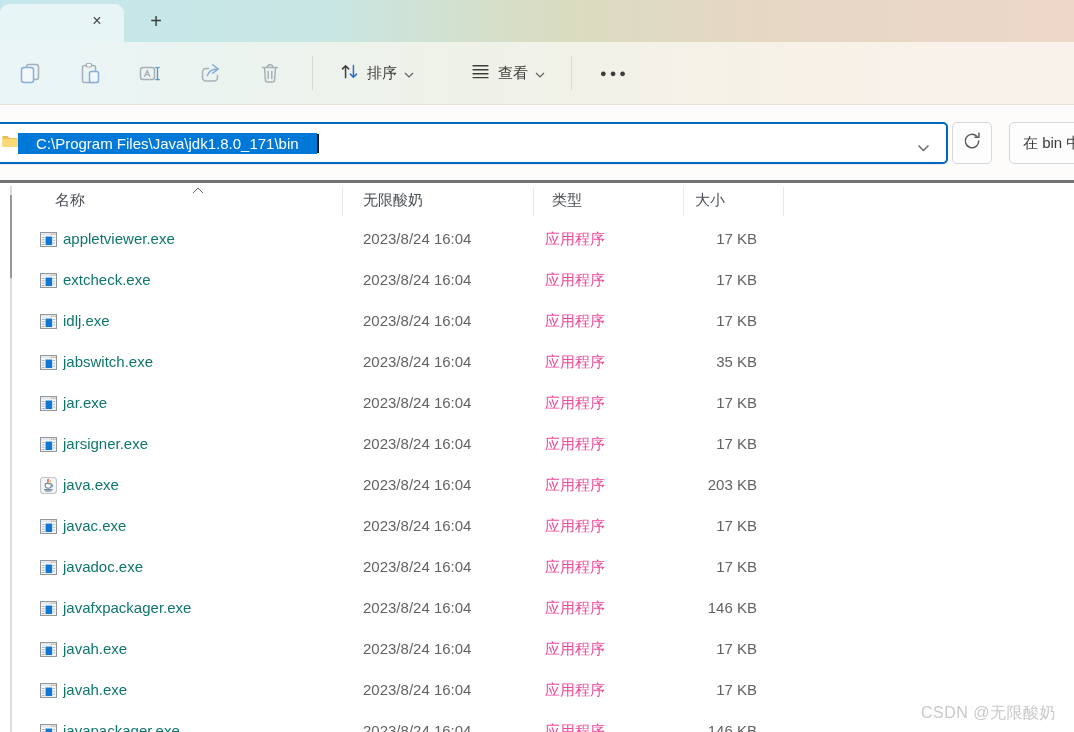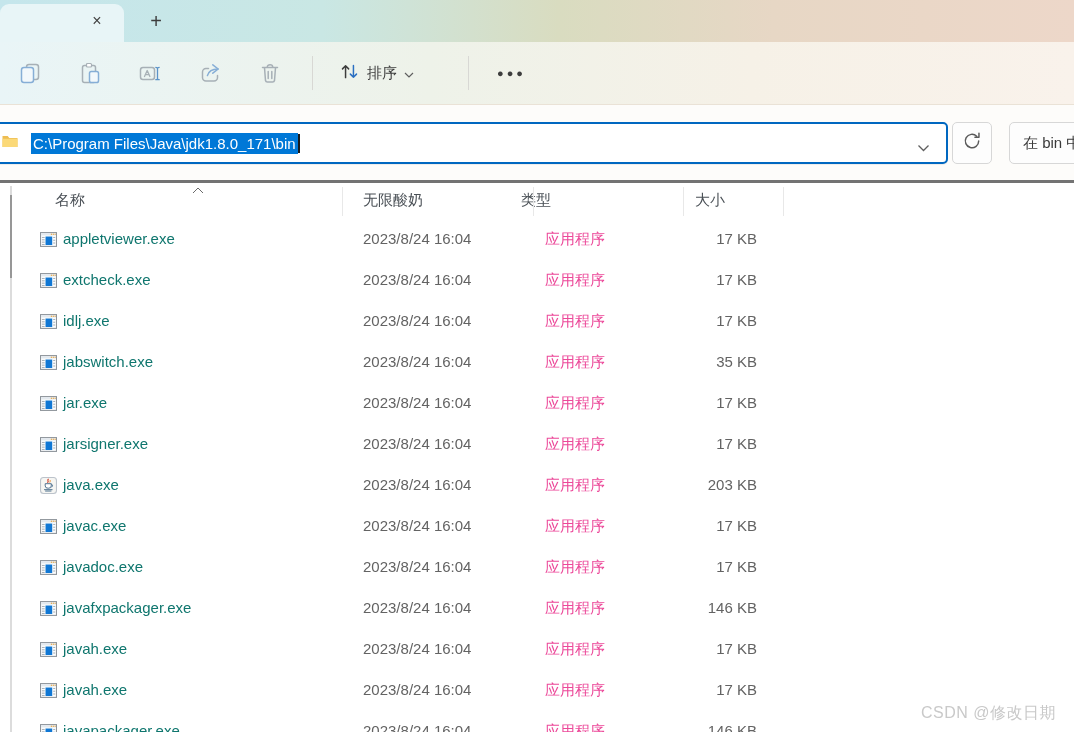--- a/index.html
+++ b/index.html
@@ -29,38 +29,38 @@
   .tb-label { font-size:15px; color:#3d3d3d; }
   .more-btn { padding:0 16px; height:40px; display:flex; align-items:center; letter-spacing:3px;
     font-size:11px; color:#3d3d3d; }
 
   
   .address-row { position:absolute; left:0; top:105px; width:1074px; height:75px; background:#fdfcfa; }
   .address-box { position:absolute; left:-8px; top:17px; width:956px; height:42px; background:#fff;
     border:2px solid #0067c0; border-radius:5px; display:flex; align-items:center; overflow:hidden;
     box-shadow:0 1px 0 rgba(0,0,0,0.06); }
   .address-box .folder { margin-left:8px; flex:0 0 auto; }
-  .path-sel { margin-left:13px; padding:2px 2px; font-size:15px; color:#fff; white-space:pre; }
+  .path-sel { margin-left:0; padding:2px 18px; font-size:15px; color:#fff; white-space:pre; }
   .caret { width:1.5px; height:19px; background:#1a1a1a; margin-left:0.5px; }
   .addr-chevron { position:absolute; right:16px; top:14px; }
   .refresh-btn { position:absolute; left:952px; top:17px; width:40px; height:42px; background:#fdfdfd;
     border:1px solid #d7d7d7; border-radius:5px; display:flex; align-items:center; justify-content:center; }
   .search-box { position:absolute; left:1009px; top:17px; width:130px; height:42px; background:#fdfdfd;
     border:1px solid #d7d7d7; border-radius:5px; display:flex; align-items:center; }
   .search-box span { margin-left:13px; font-size:15px; color:#3a3a3a; white-space:nowrap; }
 
   
   .list-area { position:absolute; left:0; top:180px; width:1074px; height:552px; background:#fff;
     border-top:3px solid #737373; }
   .scroll-track { position:absolute; left:10px; top:3px; width:2px; height:549px; background:#dcdcdc; }
   .scroll-thumb { position:absolute; left:10px; top:12px; width:2px; height:83px; background:#979797; }
 
   .list-header { position:absolute; left:0; top:0; width:1074px; height:36px; }
   .hdr-cell { position:absolute; top:8px; font-size:15px; color:#4a5056; white-space:nowrap; }
-  .hdr-name { left:55px; } .hdr-date { left:363px; } .hdr-type { left:521px;text-align:center; } .hdr-size { left:695px; }
+  .hdr-name { left:55px; } .hdr-date { left:363px; } .hdr-type { left:552px;text-align:center; } .hdr-size { left:695px; }
   .hdr-sep { position:absolute; top:4px; width:1px; height:29px; background:#e8e8e8; }
   .sort-asc { position:absolute; left:192px; top:-3px; }
 
   .file-list { position:absolute; left:0; top:36px; width:1074px; height:516px; overflow:hidden; }
   .file-row { position:relative; width:1074px; height:41px; }
   .file-row .ficon { position:absolute; left:40px; top:12px; width:17px; height:17px; }
   .file-row .ficon svg { display:block; }
   .fname { position:absolute; left:63px; top:11px; font-size:15px; color:#0f766e; white-space:nowrap; }
   .fdate { position:absolute; left:363px; top:11px; font-size:15px; color:#636363; white-space:nowrap; }
   .ftype { position:absolute; left:545px; top:11px; font-size:15px; color:#ec4899; white-space:nowrap; }
@@ -142,20 +142,33 @@
       <span class="tb-label">排序</span>
       <span>
         <svg width="10" height="6" viewBox="0 0 10 6" fill="none" stroke="#5f5f5f" stroke-width="1.2">
             <path d="M1 1 L5 5 L9 1"></path>
           </svg>
       </span>
     </div>
 
     <div style="width:28px"></div>
 
+    <div class="tb-group">
+      <span>
+        <svg width="21" height="21" viewBox="0 0 24 24" fill="none" stroke="#3d3d3d" stroke-width="1.6" stroke-linecap="round">
+          <path d="M3.5 5.5 h17 M3.5 10 h17 M3.5 14.5 h17 M3.5 19 h17"></path>
+        </svg>
+      </span>
+      <span class="tb-label">查看</span>
+      <span>
+        <svg width="10" height="6" viewBox="0 0 10 6" fill="none" stroke="#5f5f5f" stroke-width="1.2">
+            <path d="M1 1 L5 5 L9 1"></path>
+          </svg>
+      </span>
+    </div>
 
     <div class="tb-sep"></div>
 
     <div class="more-btn">●●●</div>
   </div>
 
   <div class="address-row">
     <div class="address-box">
       <span class="folder">
         <svg width="16" height="16" viewBox="0 0 16 16">
@@ -493,14 +506,14 @@
             </svg>
           </span>
     <span class="fname">javapackager.exe</span>
     <span class="fdate">2023/8/24 16:04</span>
     <span class="ftype">应用程序</span>
     <span class="fsize">146 KB</span>
   </div>
       </div>
   </div>
 
-  <div class="watermark">CSDN @修改日期</div>
+  <div class="watermark">CSDN @无限酸奶</div>
 </div>
 
 </body></html>

